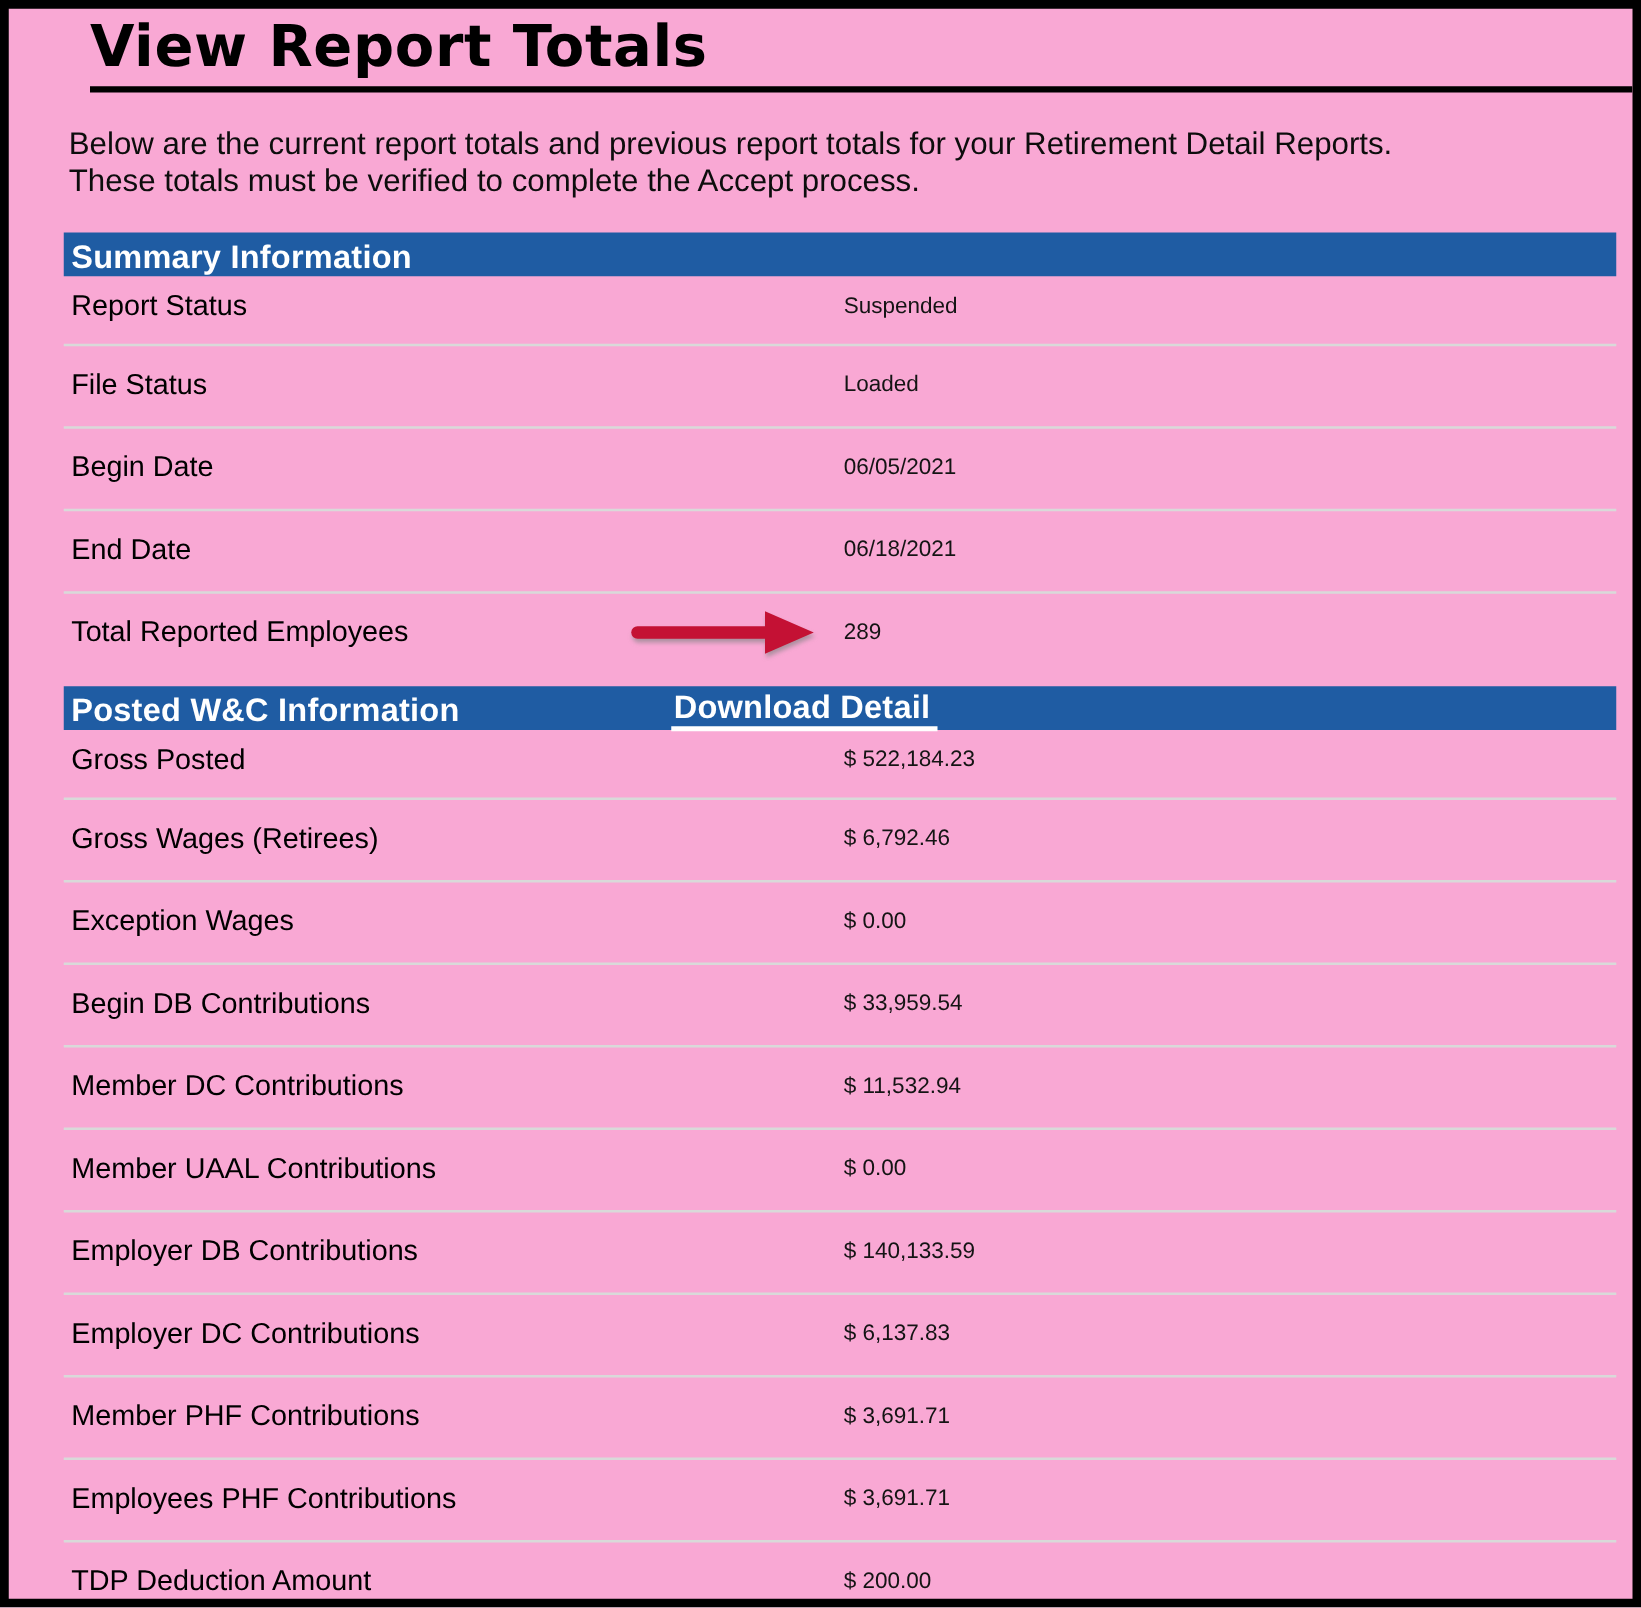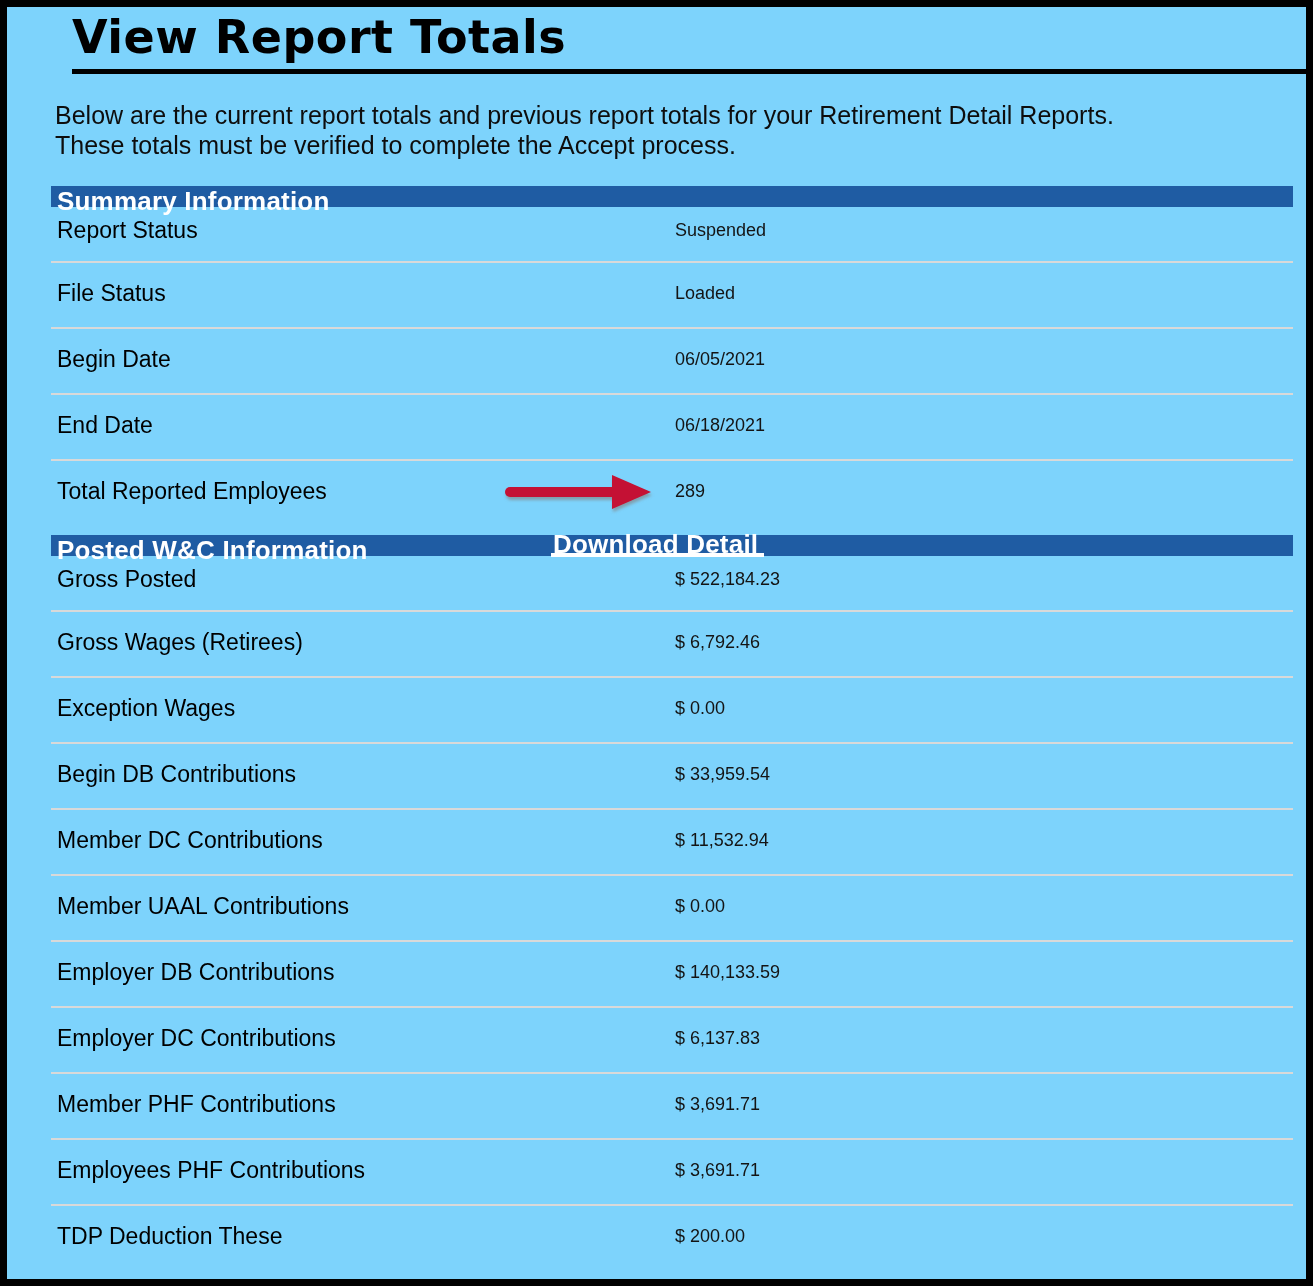--- a/index.html
+++ b/index.html
@@ -6,21 +6,21 @@
     margin: 0;
     padding: 0;
     background: #ffffff;
     font-family: "Liberation Sans", "DejaVu Sans", sans-serif;
   }
   .page {
     width: 1313px;
     height: 1286px;
     box-sizing: border-box;
     border: 7px solid #000;
-    background: #7dd3fc;
+    background: #f9a8d4;
     overflow: hidden;
     position: relative;
   }
   
   .title-wrap {
     margin: 6px 0 0 65px;
     border-bottom: 5px solid #000;
     padding-bottom: 7px;
   }
   .page-title {
@@ -41,37 +41,37 @@
   }
   .intro div { white-space: nowrap; }
   
   .table-section {
     margin-left: 44px;
     width: 1242px;
   }
   .summary { margin-top: 26px; }
   .posted { margin-top: 0; }
   .section-bar {
-    height: 21px;
+    height: 35px;
     background: var(--header-bar, #1F5CA3);
     display: flex;
-    align-items: flex-start;
+    align-items: flex-end;
     position: relative;
   }
   .section-title {
     color: #fff;
     font-weight: bold;
     font-size: 26px;
     padding-left: 6px;
     letter-spacing: 0.2px;
     white-space: nowrap;
   }
   .download-link {
     position: absolute;
-    left: 500px;
+    left: 486px;
     top: 0;
     bottom: -1px;
     display: flex;
     align-items: center;
     color: #fff;
     font-weight: bold;
     font-size: 26px;
     text-decoration: none;
     border-bottom: 4px solid #fff;
     padding: 0 6px 0 2px;
@@ -234,20 +234,20 @@
           <span class="row-value">$ 3,691.71</span>
         </div>
 
         <div class="row">
           <span class="row-label">Employees PHF Contributions</span>
           
           <span class="row-value">$ 3,691.71</span>
         </div>
 
         <div class="row">
-          <span class="row-label">TDP Deduction These</span>
+          <span class="row-label">TDP Deduction Amount</span>
           
           <span class="row-value">$ 200.00</span>
         </div>
       </div>
   </section>
 
 </div>
 
 </body></html>

